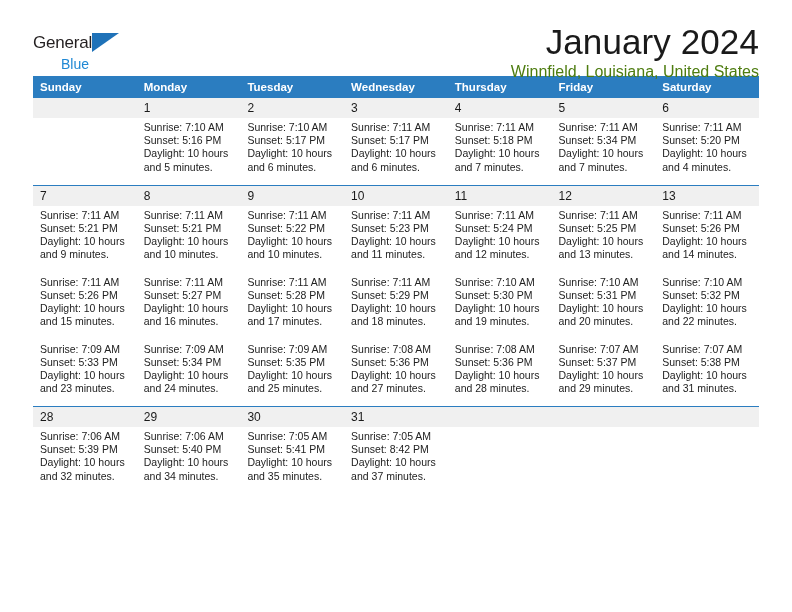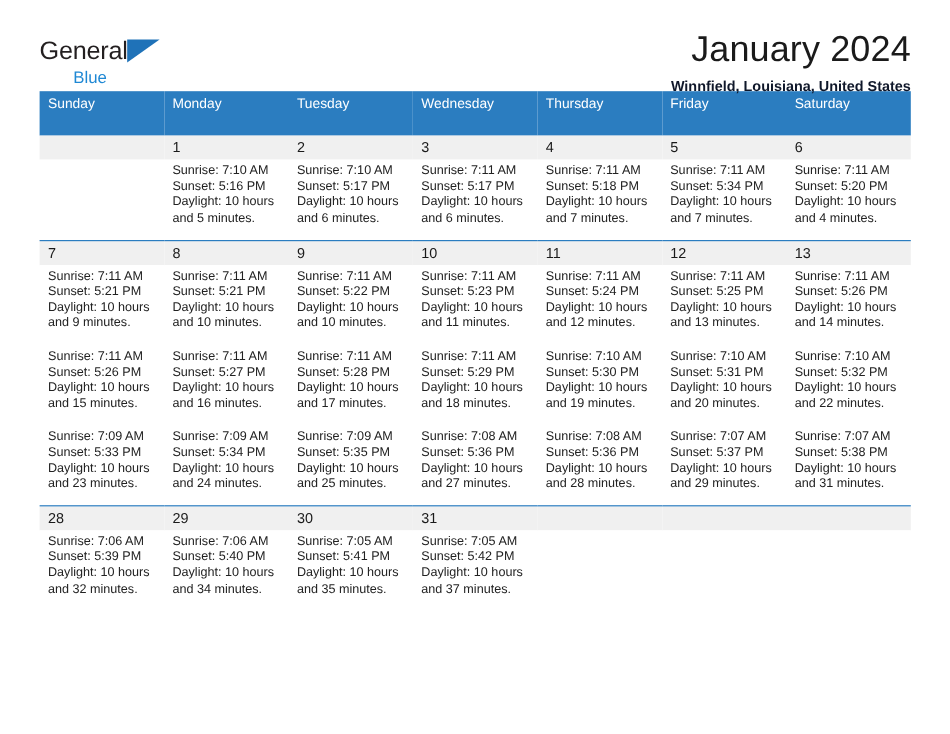--- a/index.html
+++ b/index.html
@@ -37,21 +37,21 @@
     display: block;
     line-height: 1;
     padding-top: 4px;
   }
   .brand-row1 {
     display: flex;
     align-items: flex-end;
     height: 22px;
   }
   .brand-general {
-    font-size: 21px;
+    font-size: 17px;
     color: #231f20;
     letter-spacing: -0.2px;
     line-height: 21px;
     margin-top: 17px;
   }
   .brand-triangle {
     width: 0;
     height: 0;
     border-left: 27px solid #1f72b8;
     border-bottom: 19px solid transparent;
@@ -64,50 +64,50 @@
     line-height: 21px;
     margin-left: 28px;
     display: block;
     margin-top: 1px;
   }
 
   .title-block {
     text-align: right;
   }
   .cal-title {
-    font-size: 30px;
+    font-size: 35px;
     color: #1a1a1a;
     line-height: 30px;
     font-weight: normal;
     margin: 0;
     letter-spacing: 0.1px;
   }
   .cal-subtitle {
-    font-size: 12px;
-    color: #0f172a;
+    font-size: 16px;
+    color: #4d7c0f;
     line-height: 22px;
     margin: 4px 0 0 0;
-    font-weight: bold;
+    font-weight: normal;
   }
 
   
   .calendar {
     margin: 0 33px;
     width: 726px;
     border-collapse: collapse;
     table-layout: fixed;
   }
 
   .calendar th {
     background: #2b7dc0;
     color: #ffffff;
-    font-weight: normal;
+    font-weight: bold;
     font-size: 11.5px;
     text-align: left;
-    padding: 5px 0 20px 7px;
+    padding: 5px 0 5px 7px;
     height: 19px;
     box-sizing: border-box;
     border: none;
   }
 
   .daynum-cell {
     background: #f0f0f0;
     font-size: 12px;
     color: #1a1a1a;
     padding: 3px 0 3px 7px;
@@ -387,21 +387,21 @@
             <span class="line">and 34 minutes.</span>
           </td>
           <td class="info-cell">
             <span class="line">Sunrise: 7:05 AM</span>
             <span class="line">Sunset: 5:41 PM</span>
             <span class="line">Daylight: 10 hours</span>
             <span class="line">and 35 minutes.</span>
           </td>
           <td class="info-cell">
             <span class="line">Sunrise: 7:05 AM</span>
-            <span class="line">Sunset: 5:42 PM</span>
+            <span class="line">Sunset: 8:42 PM</span>
             <span class="line">Daylight: 10 hours</span>
             <span class="line">and 37 minutes.</span>
           </td>
           <td class="info-cell empty">
             <span class="line"></span>
             <span class="line"></span>
             <span class="line"></span>
             <span class="line"></span>
           </td>
           <td class="info-cell empty">

